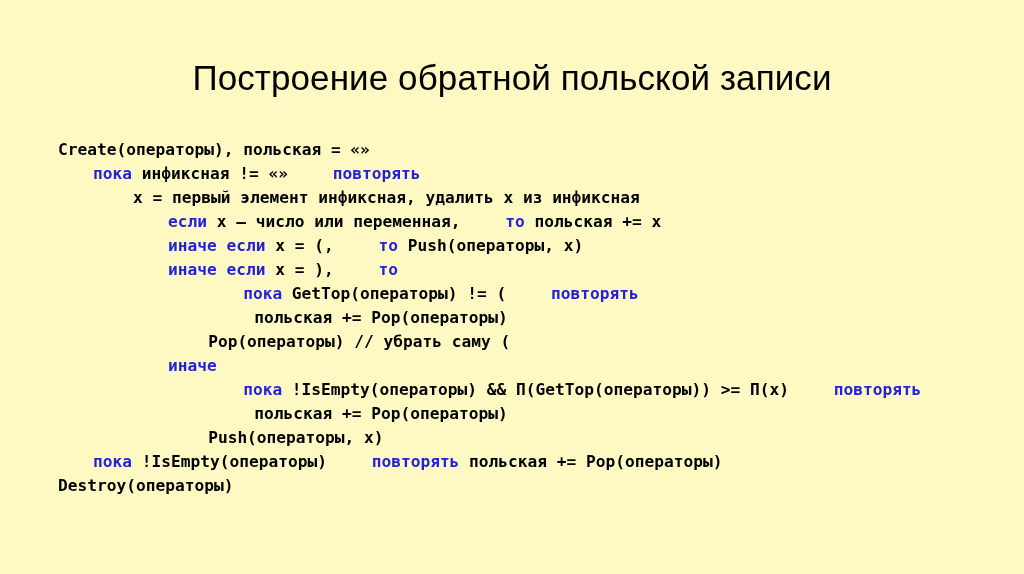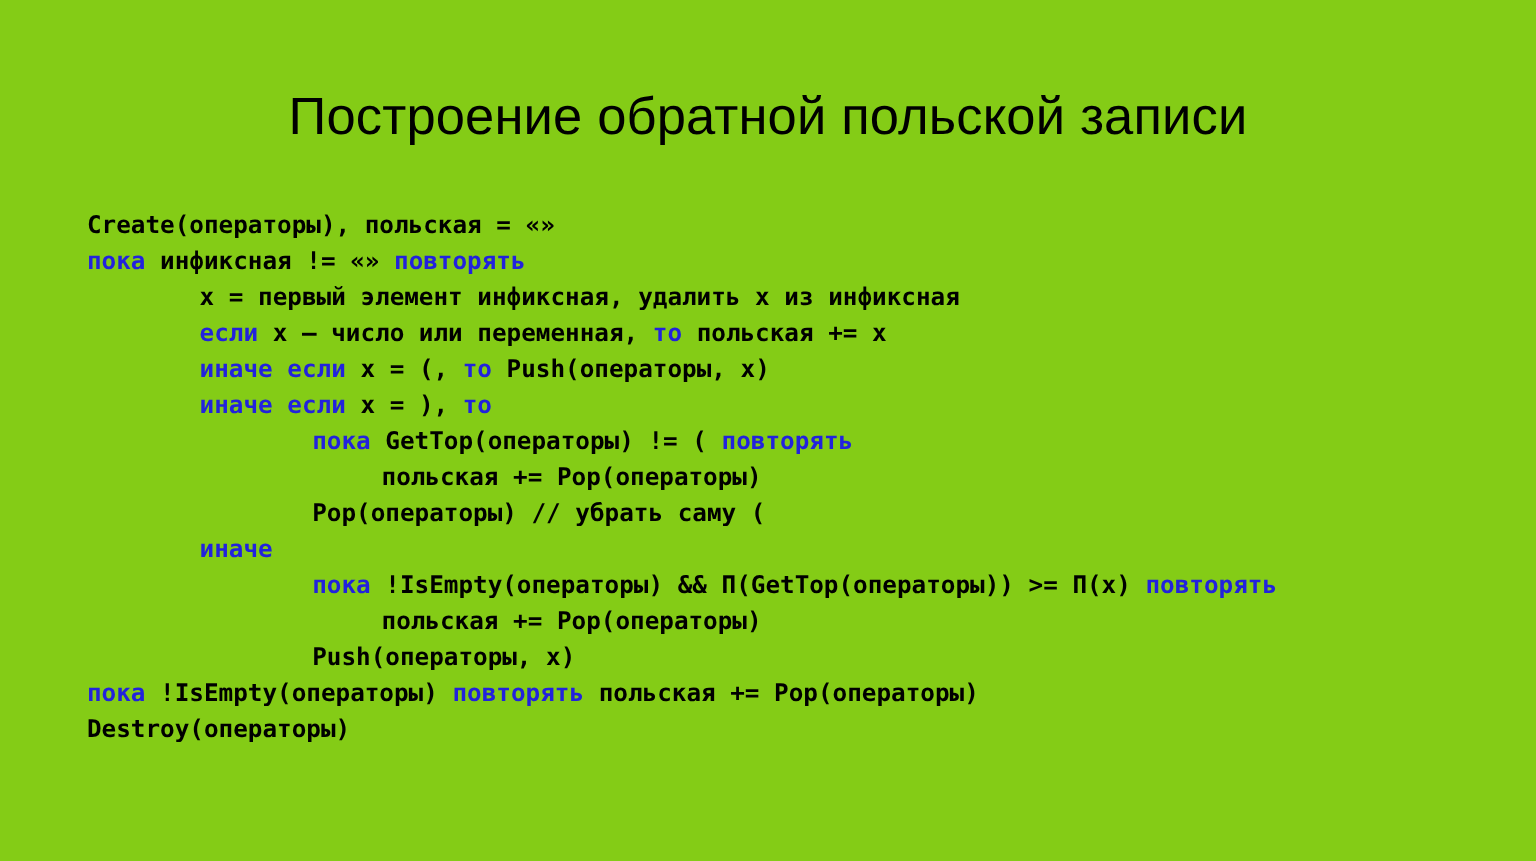--- a/index.html
+++ b/index.html
@@ -12,21 +12,21 @@
     height: 574px;
     position: relative;
     overflow: hidden;
     font-family: "DejaVu Sans", sans-serif;
     -webkit-font-smoothing: antialiased;
   }
 
   #slide {
     position: absolute;
     inset: 0;
-    background: #84cc16;
+    background: #fef9c3;
   }
 
   
   #slide-title {
     position: absolute;
     left: 0;
     right: 0;
     top: 36px;
     text-align: center;
     font-family: "Liberation Sans", sans-serif;
@@ -53,20 +53,21 @@
 
   .code-line {
     display: block;
     height: 24px;
     white-space: pre;
     font-weight: bold;
   }
 
   .kw {
     color: #2222dd;
+    margin-left: 35px;
   }
 </style>
 </head>
 <body>
 
 <div id="slide">
 
   <h1 id="slide-title">Построение обратной польской записи</h1>
 
   <div id="code-block"><span class="code-line" style="padding-left: 0px;"><span class="">Create(операторы), польская = «»</span></span><span class="code-line" style="padding-left: 0px;"><span class="kw">пока</span><span class=""> инфиксная != «» </span><span class="kw">повторять</span></span><span class="code-line" style="padding-left: 75.075px;"><span class="">x = первый элемент инфиксная, удалить x из инфиксная</span></span><span class="code-line" style="padding-left: 75.075px;"><span class="kw">если</span><span class=""> x – число или переменная, </span><span class="kw">то</span><span class=""> польская += x</span></span><span class="code-line" style="padding-left: 75.075px;"><span class="kw">иначе если</span><span class=""> x = (, </span><span class="kw">то</span><span class=""> Push(операторы, x)</span></span><span class="code-line" style="padding-left: 75.075px;"><span class="kw">иначе если</span><span class=""> x = ), </span><span class="kw">то</span></span><span class="code-line" style="padding-left: 150.15px;"><span class="kw">пока</span><span class=""> GetTop(операторы) != ( </span><span class="kw">повторять</span></span><span class="code-line" style="padding-left: 196.35px;"><span class="">польская += Pop(операторы)</span></span><span class="code-line" style="padding-left: 150.15px;"><span class="">Pop(операторы) // убрать саму (</span></span><span class="code-line" style="padding-left: 75.075px;"><span class="kw">иначе</span></span><span class="code-line" style="padding-left: 150.15px;"><span class="kw">пока</span><span class=""> !IsEmpty(операторы) &amp;&amp; П(GetTop(операторы)) &gt;= П(x) </span><span class="kw">повторять</span></span><span class="code-line" style="padding-left: 196.35px;"><span class="">польская += Pop(операторы)</span></span><span class="code-line" style="padding-left: 150.15px;"><span class="">Push(операторы, x)</span></span><span class="code-line" style="padding-left: 0px;"><span class="kw">пока</span><span class=""> !IsEmpty(операторы) </span><span class="kw">повторять</span><span class=""> польская += Pop(операторы)</span></span><span class="code-line" style="padding-left: 0px;"><span class="">Destroy(операторы)</span></span></div>

